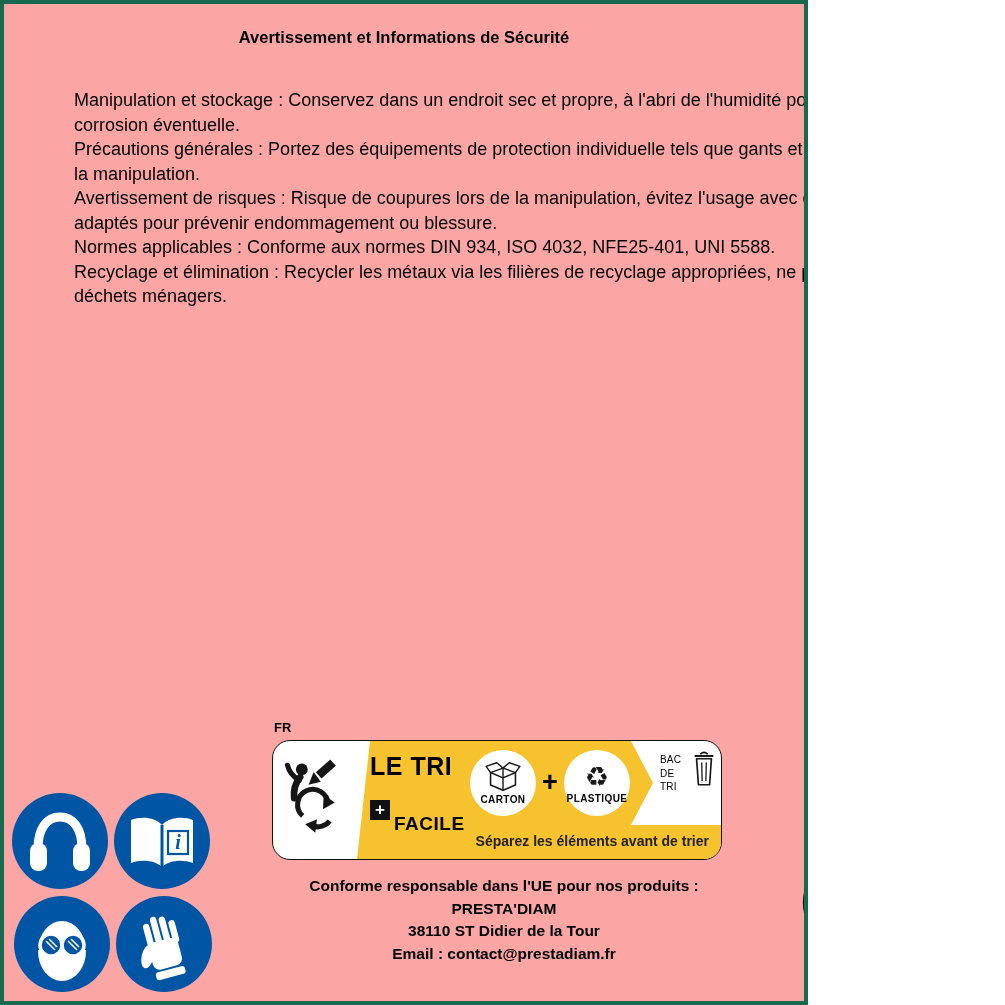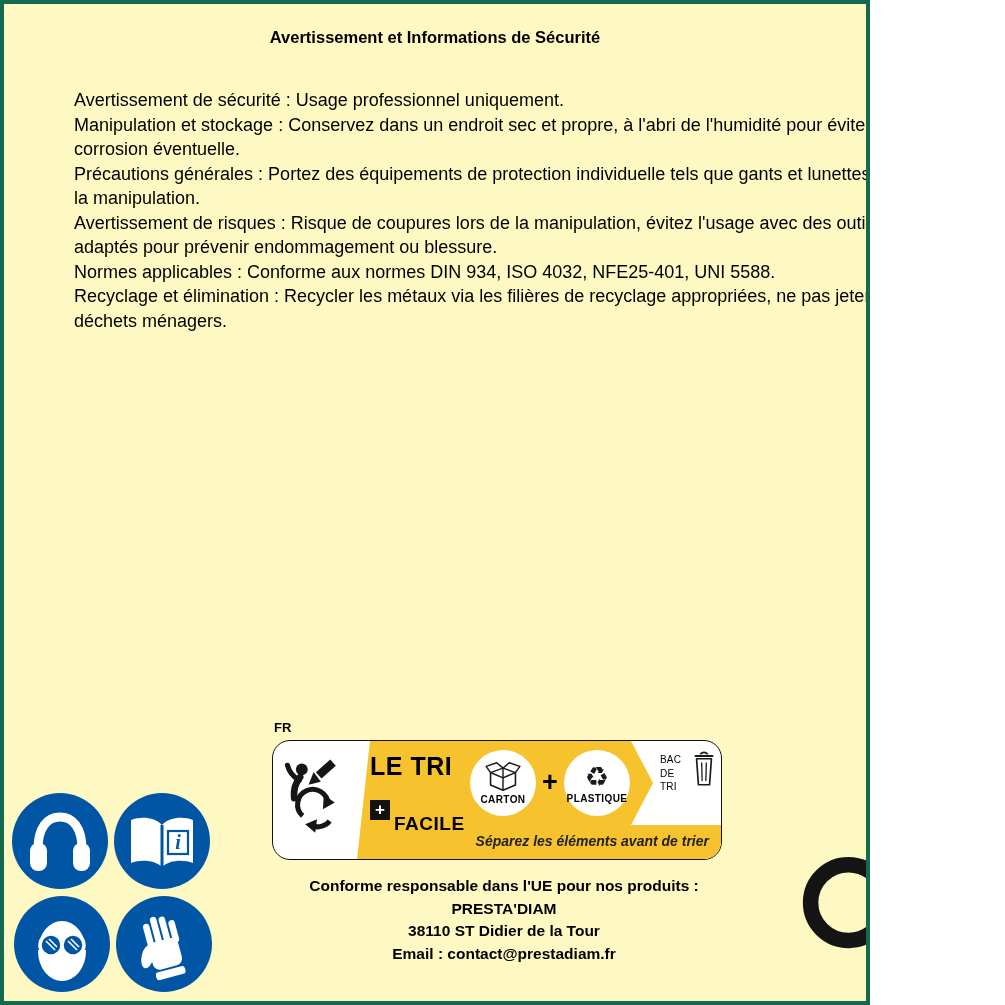--- a/index.html
+++ b/index.html
@@ -1,21 +1,21 @@
 <!DOCTYPE html>
 <html><head>
 <meta charset="utf-8">
 <style>
   html,body{margin:0;padding:0;background:#fff;}
   #page{
     position:relative;
-    width:870px;height:1005px;
+    width:808px;height:1005px;
     box-sizing:border-box;
     border:4px solid #15694F;
-    background:#fef9c3;
+    background:#fca5a5;
     font-family:"Liberation Sans","DejaVu Sans",sans-serif;
     color:#000;
     overflow:hidden;
   }
   .title{
     position:absolute;top:24px;left:0;right:0;
     text-align:center;font-weight:bold;font-size:16.5px;
   }
   .body{
     position:absolute;top:84px;left:70px;width:872px;
@@ -71,21 +71,21 @@
     position:absolute;left:263px;top:26px;width:28px;
     text-align:center;font-size:27px;font-weight:bold;
   }
   .bac{
     position:absolute;left:387px;top:12px;
     font-size:10px;font-weight:400;line-height:13.5px;letter-spacing:.2px;
   }
   .bin{position:absolute;left:418px;top:8px;width:26px;height:40px;}
   .tagline{
     position:absolute;right:12px;top:92px;
-    font-style:italic;font-weight:700;font-size:14px;color:#222;
+    font-weight:700;font-size:14px;color:#222;
   }
   
   .resp{
     position:absolute;left:150px;top:871px;width:700px;
     text-align:center;font-weight:bold;font-size:15.5px;line-height:22.5px;
   }
   
   .sign{
     position:absolute;width:96px;height:96px;border-radius:50%;
     background:#0055A4;
@@ -99,21 +99,20 @@
   .ce{position:absolute;left:798px;top:845px;width:172px;height:108px;}
 </style>
 </head>
 <body>
 
 <div id="page">
 
   <div class="title">Avertissement et Informations de Sécurité</div>
 
   <div class="body">
-    <p>Avertissement de sécurité : Usage professionnel uniquement.</p>
     <p>Manipulation et stockage : Conservez dans un endroit sec et propre, à l'abri de l'humidité pour éviter toute corrosion éventuelle.</p>
     <p>Précautions générales : Portez des équipements de protection individuelle tels que gants et lunettes lors de la manipulation.</p>
     <p>Avertissement de risques : Risque de coupures lors de la manipulation, évitez l'usage avec des outils non adaptés pour prévenir endommagement ou blessure.</p>
     <p>Normes applicables : Conforme aux normes DIN 934, ISO 4032, NFE25-401, UNI 5588.</p>
     <p>Recyclage et élimination : Recycler les métaux via les filières de recyclage appropriées, ne pas jeter dans les déchets ménagers.</p>
   </div>
 
   <div class="fr-label">FR</div>
 
   <div class="tri-box">

